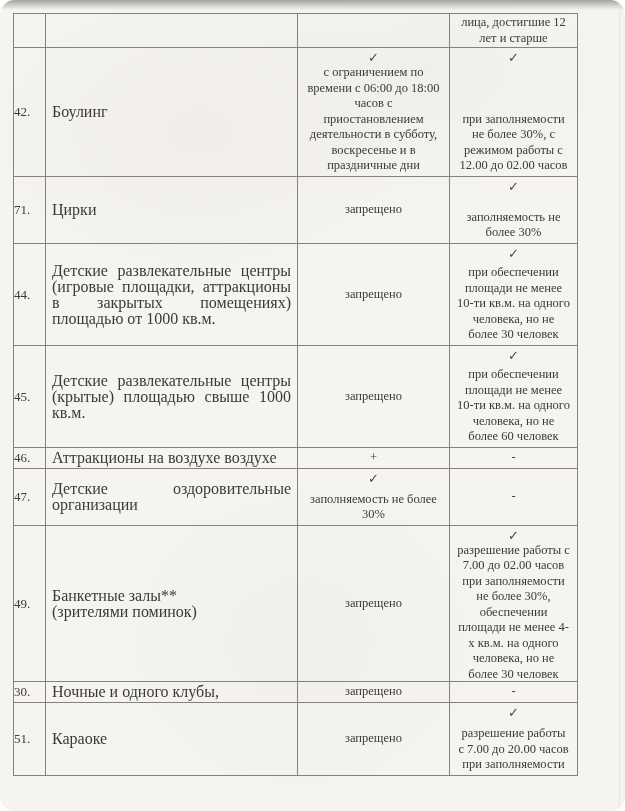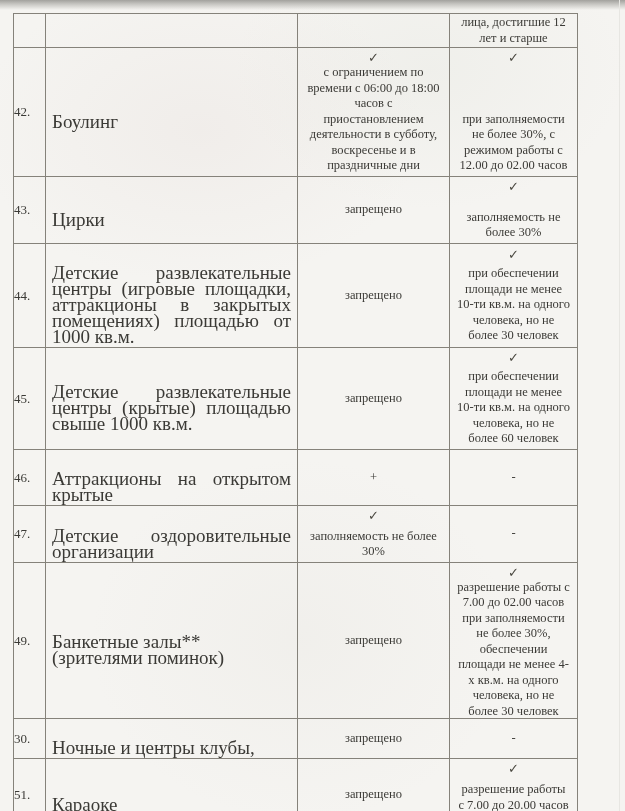--- a/index.html
+++ b/index.html
@@ -6,39 +6,40 @@
   html,body { width:625px; height:811px; }
   body { background:#ffffff; }
   .page {
     position:relative; width:625px; height:811px; overflow:hidden;
     font-family:"Liberation Serif","DejaVu Serif",serif; color:#3b3a36;
     background:
       radial-gradient(ellipse 320px 220px at 200px 130px, rgba(216,201,197,0.16), transparent 70%),
       radial-gradient(ellipse 280px 200px at 430px 70px, rgba(204,210,197,0.14), transparent 70%),
       radial-gradient(ellipse 300px 260px at 300px 640px, rgba(210,206,197,0.12), transparent 70%),
       #f5f4f1;
+    border-radius: 15px;
   }
   .scan-top {
     position:absolute; top:0; left:0; width:100%; height:10px;
     background:linear-gradient(to bottom,#a2a19d 0%,#c6c5c1 40%,rgba(245,244,241,0) 100%);
   }
   .page-edge-right {
     position:absolute; top:0; right:5px; width:1px; height:100%;
     background:#e7e6e2;
   }
   table.doc {
     position:absolute; left:13px; top:13px; width:564px;
     border-collapse:collapse; table-layout:fixed;
   }
   table.doc td { border:1px solid #85827a; vertical-align:middle; overflow:hidden; padding:0; }
   table.doc { border:1px solid #6f6c64; }
   .col-num  { font-size:13px; color:#3b3a36; }
   .col-name {
-    padding:2px 6px; font-size:19px; line-height:16px;
-    text-align:justify; white-space:pre-line; color:#3b3a36;margin-top:19px;
+    padding:2px 6px; font-size:16px; line-height:16px;
+    text-align:justify; white-space:pre-line; color:#3b3a36;
   }
   .cell-flex {
     display:flex; flex-direction:column; align-items:center;
     justify-content:center; padding:2px 3px;
   }
   .cell-flex.both { justify-content:space-between; }
   .check { font-size:13px; line-height:14px; color:#4a4840; }
   .cell-text {
     font-size:12.5px; line-height:15.5px; text-align:center;
     white-space:pre-line; color:#3b3a36;
@@ -99,21 +100,21 @@
               <div class="check">✓</div>
               <div class="cell-text">при заполняемости
 не более 30%, с
 режимом работы с
 12.00 до 02.00 часов</div>
             </div>
           </td>
         </tr>
         <tr style="height: 67px;">
           <td class="col-num">
-            <div>43.</div>
+            <div>71.</div>
           </td>
           <td>
             <div class="col-name">Цирки</div>
           </td>
           <td>
             <div class="cell-flex" style="height: 65px;">
               <div class="cell-text">запрещено</div>
             </div>
           </td>
           <td>
@@ -168,21 +169,21 @@
 человека, но не
 более 60 человек</div>
             </div>
           </td>
         </tr>
         <tr style="height: 17px;">
           <td class="col-num">
             <div>46.</div>
           </td>
           <td>
-            <div class="col-name">Аттракционы на открытом крытые</div>
+            <div class="col-name">Аттракционы на воздухе воздухе</div>
           </td>
           <td>
             <div class="cell-flex" style="height: 15px;">
               <div class="cell-text">+</div>
             </div>
           </td>
           <td>
             <div class="cell-flex" style="height: 15px;">
               <div class="cell-text">-</div>
             </div>
@@ -234,21 +235,21 @@
 человека, но не
 более 30 человек</div>
             </div>
           </td>
         </tr>
         <tr style="height: 17px;">
           <td class="col-num">
             <div>30.</div>
           </td>
           <td>
-            <div class="col-name">Ночные и центры клубы,</div>
+            <div class="col-name">Ночные и одного клубы,</div>
           </td>
           <td>
             <div class="cell-flex" style="height: 15px;">
               <div class="cell-text">запрещено</div>
             </div>
           </td>
           <td>
             <div class="cell-flex" style="height: 15px;">
               <div class="cell-text">-</div>
             </div>

